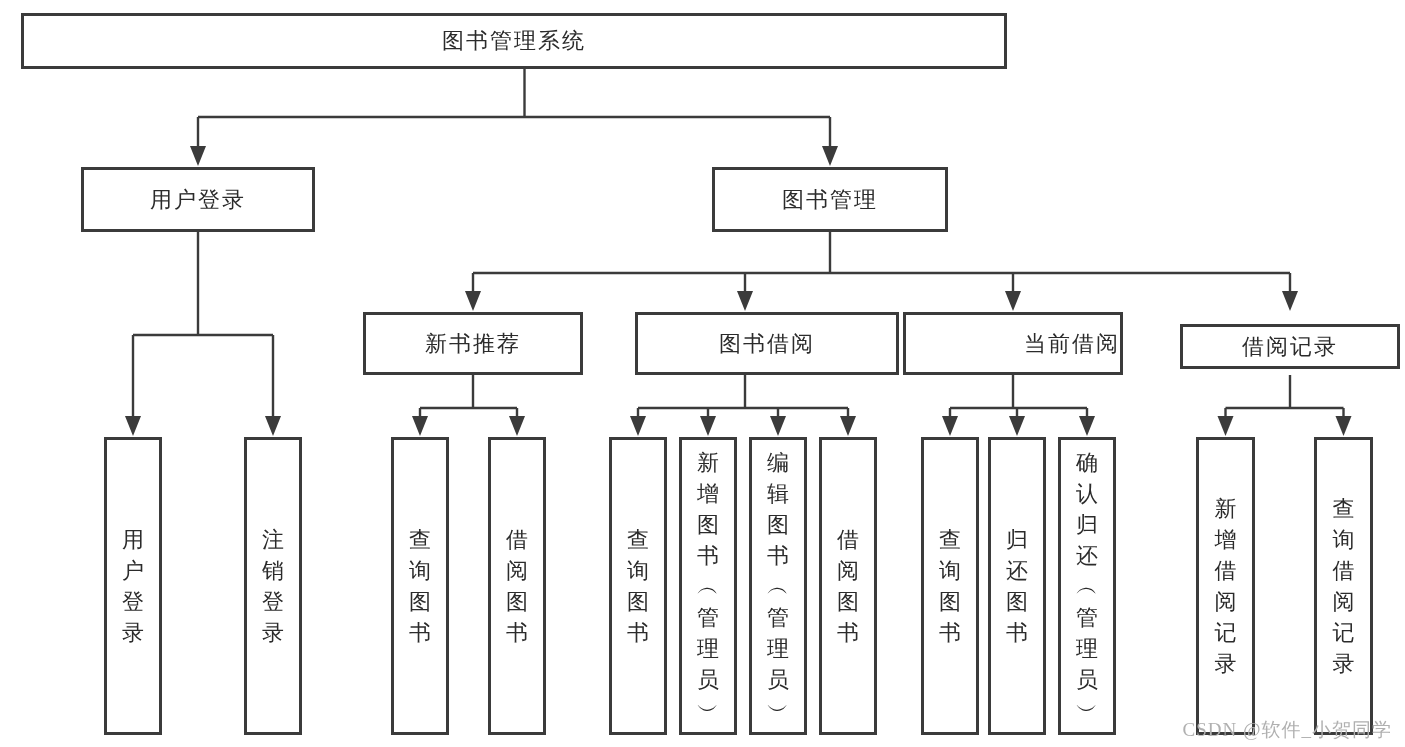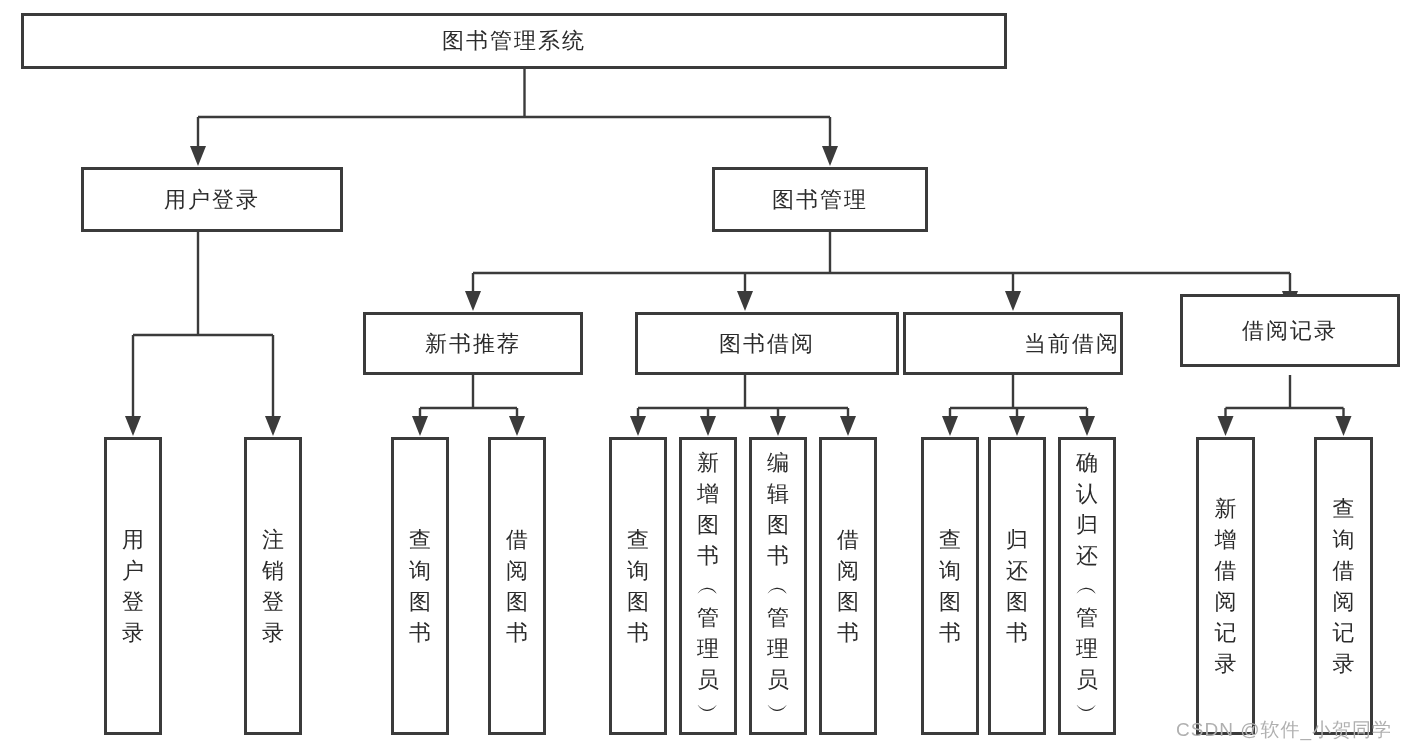--- a/index.html
+++ b/index.html
@@ -23,21 +23,21 @@
   .node.vertical .label{
     display:flex; flex-direction:column; align-items:center;
     letter-spacing:0;
   }
   .node.vertical .vchar{
     display:block; font-size:22px; line-height:31px; height:31px;
     text-align:center;
   }
   .watermark{
     position:absolute; right:13px; bottom:4px;
-    font-family:Liberation Sans, sans-serif;
+    font-family:Liberation Serif, serif;
     font-size:19px; color:var(--wm); letter-spacing:1px;
     white-space:nowrap; pointer-events:none;
   }
 </style>
 </head>
 <body>
 
 <div class="stage">
   <svg id="connectors" xmlns="http://www.w3.org/2000/svg" width="1405" height="747">
       <line x1="524.5" y1="69" x2="524.5" y2="117" stroke="#3b3b3b" stroke-width="2.4"></line>
@@ -90,40 +90,40 @@
       <line x1="1225.5" y1="408" x2="1343.5" y2="408" stroke="#3b3b3b" stroke-width="2.4"></line>
       <line x1="1225.5" y1="408" x2="1225.5" y2="423" stroke="#3b3b3b" stroke-width="2.4"></line>
       <polygon points="1217.5,416 1233.5,416 1225.5,436" fill="#3b3b3b"></polygon>
       <line x1="1343.5" y1="408" x2="1343.5" y2="423" stroke="#3b3b3b" stroke-width="2.4"></line>
       <polygon points="1335.5,416 1351.5,416 1343.5,436" fill="#3b3b3b"></polygon>
     </svg>
   <div id="nodes">
       <div class="node" style="left: 21px; top: 13px; width: 986px; height: 56px;">
         <span class="label">图书管理系统</span>
       </div>
-      <div class="node" style="left: 81px; top: 167px; width: 262px; height: 65px;">
+      <div class="node" style="left: 81px; top: 167px; width: 234px; height: 65px;">
         <span class="label">用户登录</span>
       </div>
       <div class="node vertical" style="left: 104px; top: 437px; width: 58px; height: 298px;">
         <span class="label">
           <span class="vchar">用</span>
           <span class="vchar">户</span>
           <span class="vchar">登</span>
           <span class="vchar">录</span>
         </span>
       </div>
       <div class="node vertical" style="left: 244px; top: 437px; width: 58px; height: 298px;">
         <span class="label">
           <span class="vchar">注</span>
           <span class="vchar">销</span>
           <span class="vchar">登</span>
           <span class="vchar">录</span>
         </span>
       </div>
-      <div class="node" style="left: 712px; top: 167px; width: 216px; height: 65px;">
+      <div class="node" style="left: 712px; top: 167px; width: 236px; height: 65px;">
         <span class="label">图书管理</span>
       </div>
       <div class="node" style="left: 363px; top: 312px; width: 220px; height: 63px;">
         <span class="label">新书推荐</span>
       </div>
       <div class="node vertical" style="left: 391px; top: 437px; width: 58px; height: 298px;">
         <span class="label">
           <span class="vchar">查</span>
           <span class="vchar">询</span>
           <span class="vchar">图</span>
@@ -208,21 +208,21 @@
           <span class="vchar">认</span>
           <span class="vchar">归</span>
           <span class="vchar">还</span>
           <span class="vchar">︵</span>
           <span class="vchar">管</span>
           <span class="vchar">理</span>
           <span class="vchar">员</span>
           <span class="vchar">︶</span>
         </span>
       </div>
-      <div class="node" style="left: 1180px; top: 294px; width: 220px; height: 73px;">
+      <div class="node" style="left: 1180px; top: 324px; width: 220px; height: 45px;">
         <span class="label">借阅记录</span>
       </div>
       <div class="node vertical" style="left: 1196px; top: 437px; width: 59px; height: 298px;">
         <span class="label">
           <span class="vchar">新</span>
           <span class="vchar">增</span>
           <span class="vchar">借</span>
           <span class="vchar">阅</span>
           <span class="vchar">记</span>
           <span class="vchar">录</span>

